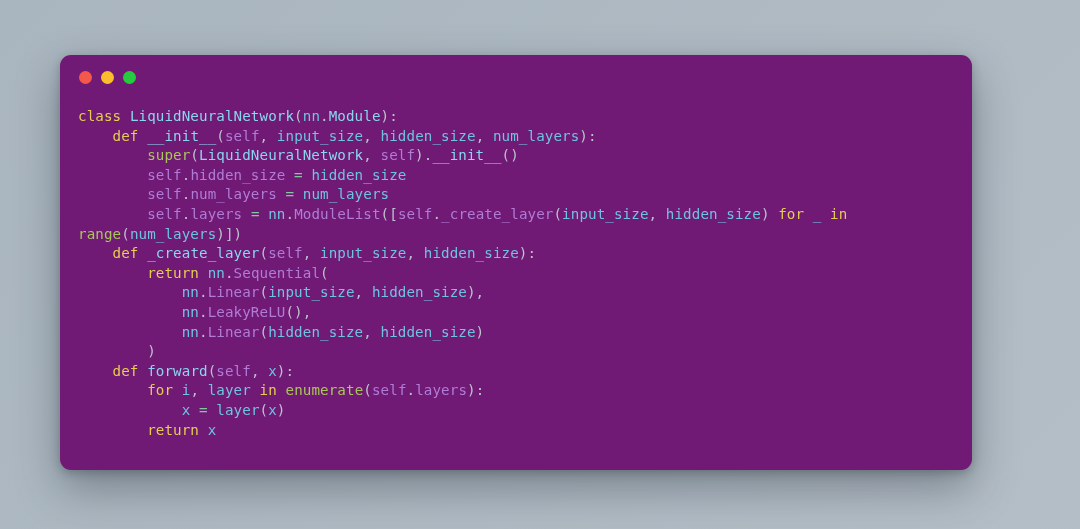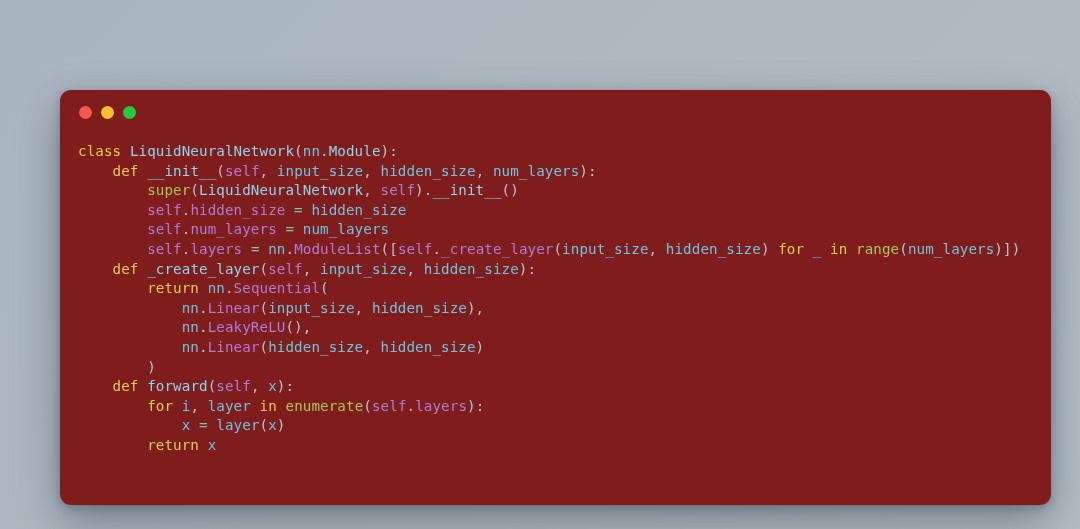--- a/index.html
+++ b/index.html
@@ -17,29 +17,28 @@
   .stage {
     position: relative;
     width: 1080px;
     height: 529px;
   }
 
   .code-window {
     position: absolute;
     left: 60px;
     top: 55px;
-    width: 991px;
+    width: 912px;
     height: 415px;
-    background: #7f1d1d;
+    background: #701a75;
     border-radius: 11px;
     box-shadow: 0 18px 44px rgba(30, 40, 50, 0.38),
                 0 3px 10px rgba(20, 28, 36, 0.25);
     overflow: hidden;
     box-sizing: border-box;
-    margin-top: 35px;
   }
 
   .titlebar {
     height: 45px;
     display: flex;
     align-items: center;
     padding-left: 19px;
     box-sizing: border-box;
   }
 

